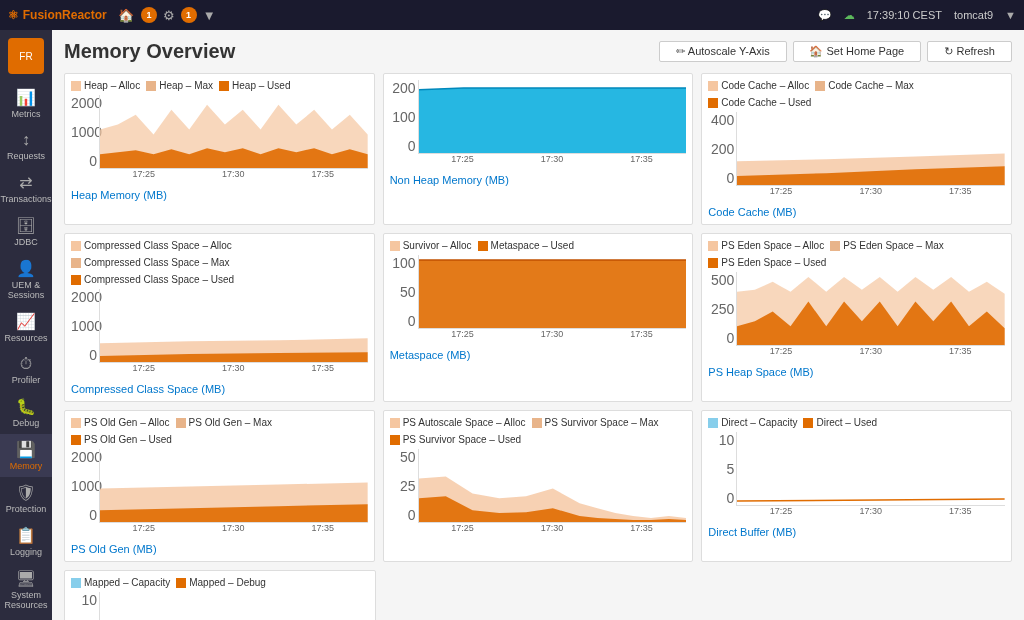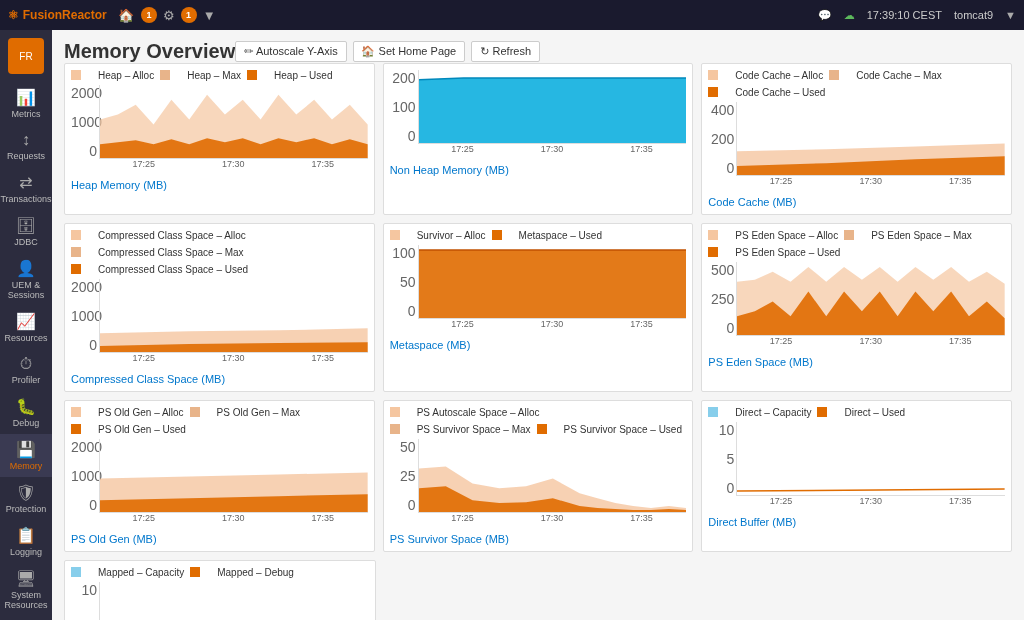--- a/index.html
+++ b/index.html
@@ -49,30 +49,30 @@
     #main {
       margin-top: 30px;
       margin-left: 52px;
       padding: 10px 12px;
       overflow-y: auto;
       height: calc(100vh - 30px);
       background: #f5f5f5;
     }
 
     
-    .page-header { display: flex; align-items: center; }
+    .page-header { display: flex; align-items: center; justify-content: space-between; margin-bottom: 10px; }
     .page-title { font-size: 20px; font-weight: bold; color: #333; }
     .header-buttons { display: flex; gap: 6px; }
-    .btn { padding: 3px 8px; font-size: 11px; border: 1px solid #ccc; background: #fff; cursor: pointer; border-radius: 2px; color: #333; }
+    .btn { padding: 3px 16px; font-size: 11px; border: 1px solid #ccc; background: #fff; cursor: pointer; border-radius: 2px; color: #333; }
 
     
     .charts-grid { display: grid; grid-template-columns: repeat(3, 1fr); gap: 8px; }
     .chart-container { background: #fff; border: 1px solid #ddd; padding: 6px; border-radius: 2px; }
     .chart-legend { display: flex; flex-wrap: wrap; gap: 6px; margin-bottom: 4px; font-size: 10px; align-items: center; }
-    .legend-item { display: flex; align-items: flex-start; gap: 17px; }
+    .legend-item { display: flex; align-items: flex-end; gap: 3px; }
     .legend-dot { width: 10px; height: 10px; display: inline-block; }
     .chart-title { text-align: left; color: #0077cc; font-size: 11px; margin-top: 4px; cursor: pointer; }
     .chart-area { height: 90px; position: relative; overflow: hidden; }
 
     
     .y-labels { position: absolute; left: 0; top: 0; bottom: 16px; width: 28px; display: flex; flex-direction: column; justify-content: space-between; font-size: 14px; color: #666; text-align: right; padding-right: 2px; }
     .chart-inner { position: absolute; left: 28px; right: 0; top: 0; bottom: 16px; border-left: 1px solid #ddd; border-bottom: 1px solid #ddd; }
     .x-labels { position: absolute; left: 28px; right: 0; bottom: 0; height: 16px; display: flex; justify-content: space-around; font-size: 9px; color: #666; }
 
     svg.chart-svg { width: 100%; height: 100%; }
@@ -356,21 +356,21 @@
             <polygon points="0,74 0,20 20,18 40,10 60,20 80,5 100,20 120,5 140,18 160,5 180,20 200,5 220,18 240,5 260,20 280,10 300,22 300,74" fill="#f5c6a0" opacity="0.7"></polygon>
             <polygon points="0,74 0,55 20,50 40,40 60,55 80,30 100,55 120,30 140,50 160,30 180,55 200,30 220,50 240,30 260,55 280,40 300,57 300,74" fill="#e06c00" opacity="0.9"></polygon>
           </svg>
         </div>
         <div class="x-labels">
           <span>17:25</span>
             <span>17:30</span>
             <span>17:35</span>
         </div>
       </div>
-      <div class="chart-title">PS Eden Space (MB)</div>
+      <div class="chart-title">PS Heap Space (MB)</div>
     </div>
 
     <div class="chart-container">
       <div class="chart-legend">
         <span class="legend-item">
           <span class="legend-dot" style="background:#f5c6a0;"></span>
           <span>PS Old Gen – Alloc</span>
         </span>
         <span class="legend-item">
           <span class="legend-dot" style="background:#e8b48a;"></span>
@@ -428,21 +428,20 @@
             <polygon points="0,74 0,30 30,28 60,45 90,50 120,48 150,40 180,55 200,60 220,65 240,68 260,70 280,68 300,70 300,74" fill="#f5c6a0" opacity="0.8"></polygon>
             <polygon points="0,74 0,50 30,48 60,62 90,65 120,64 150,60 180,68 200,70 220,71 240,72 260,72 280,71 300,72 300,74" fill="#e06c00" opacity="0.9"></polygon>
           </svg>
         </div>
         <div class="x-labels">
           <span>17:25</span>
             <span>17:30</span>
             <span>17:35</span>
         </div>
       </div>
-      <div class="chart-title">PS Survivor Space (MB)</div>
     </div>
 
     <div class="chart-container">
       <div class="chart-legend">
         <span class="legend-item">
           <span class="legend-dot" style="background:#87ceeb;"></span>
           <span>Direct – Capacity</span>
         </span>
         <span class="legend-item">
           <span class="legend-dot" style="background:#e06c00;"></span>

